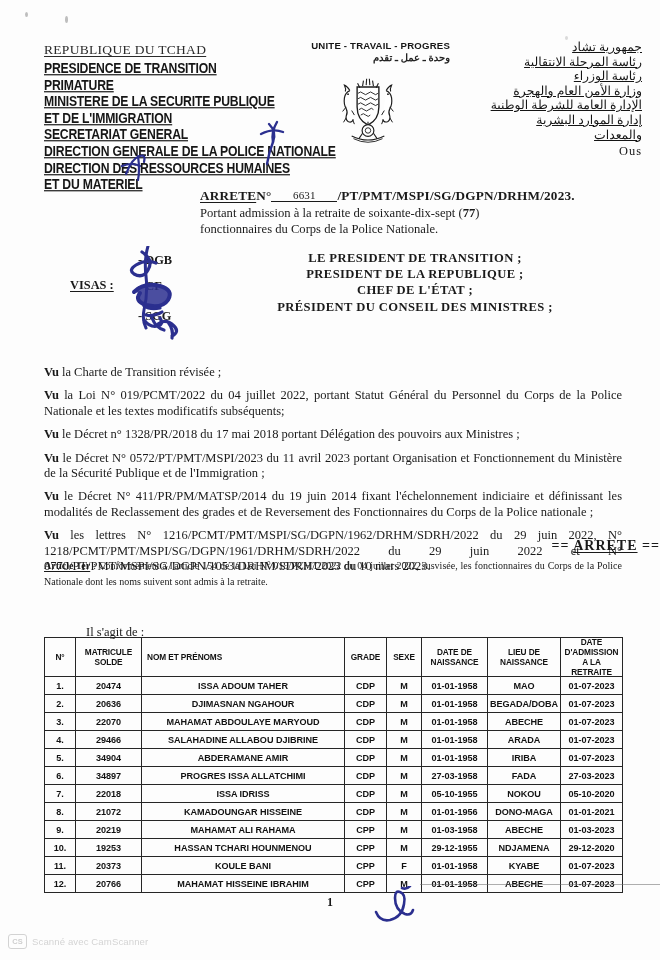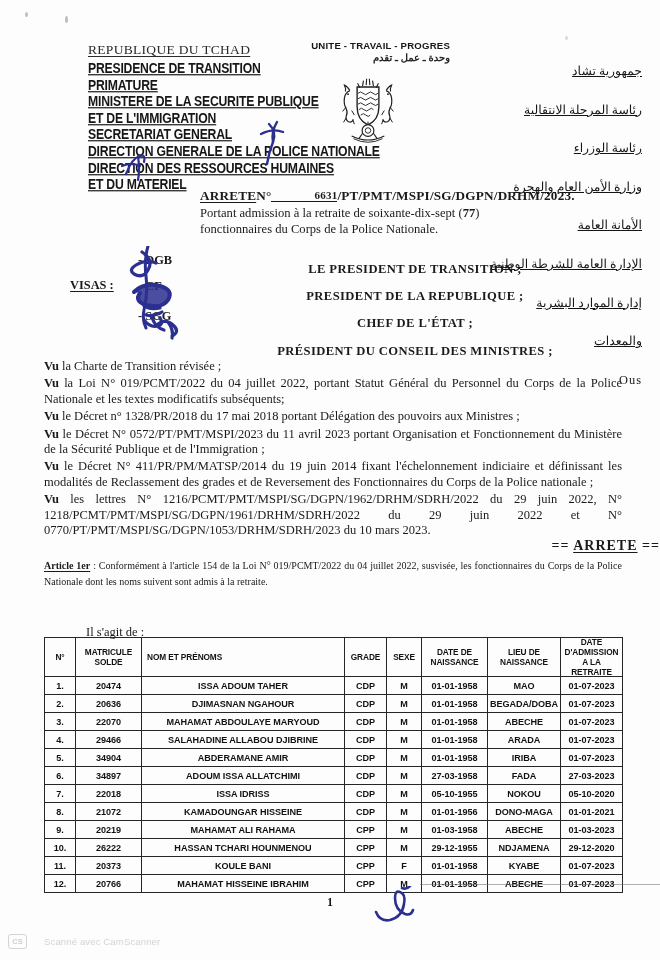--- a/index.html
+++ b/index.html
@@ -30,21 +30,20 @@
   
   .header {
     position: absolute;
     top: 40px; left: 0; right: 0;
     height: 150px;
   }
   .hdr-left {
     position: absolute;
     left: 44px; top: 2px;
     width: 260px;
-    margin-left: 44px;
   }
   .hdr-left .l1 {
     font-family: "Liberation Serif", serif;
     font-size: 13.5px;
     letter-spacing: .3px;
     text-decoration: underline;
     text-underline-offset: 2px;
     color: #2a2a2a;
     white-space: nowrap;
   }
@@ -95,21 +94,20 @@
     text-align: right;
     direction: rtl;
   }
   .hdr-right div {
     font-size: 12.4px;
     line-height: 14.6px;
     color: #151515;
     text-decoration: underline;
     text-underline-offset: 1px;
     white-space: nowrap;
-    margin-top: 24px;
   }
   .ar-mark {
     font-size: 7px;
     color: #8d8d8d;
     text-decoration: none !important;
     letter-spacing: 1px;
     margin-top: 2px;
   }
   
   .title-block {
@@ -124,24 +122,24 @@
     letter-spacing: .2px;
     white-space: nowrap;
   }
   .arrete-label {
     text-decoration: underline;
     text-underline-offset: 2px;
   }
   .num-slot {
     display: inline-block;
     min-width: 66px;
-    text-align: right;
+    text-align: center;
     border-bottom: 1.2px solid #1a1a1a;
     font-size: 11px;
-    font-weight: bold;
+    font-weight: normal;
     vertical-align: 1px;
   }
   .portant {
     font-size: 12.6px;
     line-height: 15.5px;
     margin-top: 2px;
   }
   .portant b { font-weight: bold; }
   
   .prez {
@@ -151,21 +149,20 @@
     width: 400px;
     text-align: center;
   }
   .prez div {
     font-family: "Liberation Serif", serif;
     font-weight: bold;
     font-size: 12.6px;
     line-height: 16.2px;
     letter-spacing: .4px;
     white-space: nowrap;
-    margin-top: 11px;
   }
   
   .visas {
     position: absolute;
     left: 60px;
     top: 252px;
     width: 150px;
     font-family: "Liberation Serif", serif;
     font-size: 12.4px;
     font-weight: bold;
@@ -184,21 +181,21 @@
   
   .vus {
     position: absolute;
     left: 44px;
     top: 357px;
     width: 578px;
     font-size: 12.5px;
     line-height: 15.4px;
     text-align: justify;
   }
-  .vus p { margin: 2px 0 0px 0; }
+  .vus p { margin: 8px 0 0px 0; }
   .vus b { font-weight: bold; }
   
   .arrete-sep {
     position: absolute;
     left: 0; right: 0;
     top: 538px;
     text-align: right;
     font-size: 14px;
     font-weight: bold;
     letter-spacing: 1px;
@@ -281,21 +278,21 @@
     text-align: center;
     font-size: 12px;
     font-weight: bold;
   }
   .cam {
     position: absolute;
     left: 8px;
     top: 934px;
     display: flex;
     align-items: center;
-    gap: 17px;
+    gap: 5px;
     opacity: .42;
   }
   .cam-badge {
     width: 17px; height: 13px;
     border: 1.3px solid #9a9a9a;
     border-radius: 3px;
     font-size: 7.5px;
     font-weight: bold;
     color: #8d8d8d;
     display: flex;
@@ -378,21 +375,20 @@
           </g>
         </svg>
       </div>
     </div>
 
     <div class="hdr-right">
       <div>جمهورية تشاد</div>
       <div>رئاسة المرحلة الانتقالية</div>
       <div>رئاسة الوزراء</div>
       <div>وزارة الأمن العام والهجرة</div>
-      <div>الأمانة العامة</div>
       <div>الإدارة العامة للشرطة الوطنية</div>
       <div>إدارة الموارد البشرية</div>
       <div>والمعدات</div>
       <div class="ar-mark">Ous</div>
     </div>
   </div>
 
   <div class="title-block">
     <div class="arrete-line">
       <span class="arrete-label">ARRETE</span><span>N°</span><span class="num-slot">6631</span><span>/PT/PMT/MSPI/SG/DGPN/DRHM/2023.</span>
@@ -535,21 +531,21 @@
           <td class="c-nom">ABDERAMANE AMIR</td>
           <td>CDP</td>
           <td>M</td>
           <td>01-01-1958</td>
           <td>IRIBA</td>
           <td>01-07-2023</td>
         </tr>
         <tr>
           <td class="c-no">6.</td>
           <td>34897</td>
-          <td class="c-nom">ADOUM ISSA ALLATCHIMI</td>
+          <td class="c-nom">PROGRES ISSA ALLATCHIMI</td>
           <td>CDP</td>
           <td>M</td>
           <td>27-03-1958</td>
           <td>FADA</td>
           <td>27-03-2023</td>
         </tr>
         <tr>
           <td class="c-no">7.</td>
           <td>22018</td>
           <td class="c-nom">ISSA IDRISS</td>
@@ -574,21 +570,21 @@
           <td>20219</td>
           <td class="c-nom">MAHAMAT ALI RAHAMA</td>
           <td>CPP</td>
           <td>M</td>
           <td>01-03-1958</td>
           <td>ABECHE</td>
           <td>01-03-2023</td>
         </tr>
         <tr>
           <td class="c-no">10.</td>
-          <td>26222</td>
+          <td>19253</td>
           <td class="c-nom">HASSAN TCHARI HOUNMENOU</td>
           <td>CPP</td>
           <td>M</td>
           <td>29-12-1955</td>
           <td>NDJAMENA</td>
           <td>29-12-2020</td>
         </tr>
         <tr>
           <td class="c-no">11.</td>
           <td>20373</td>

